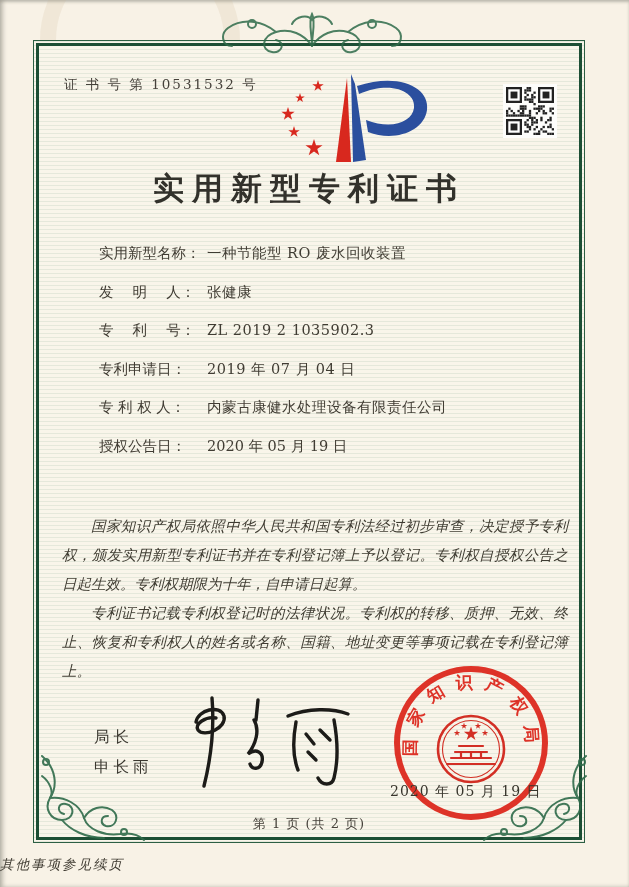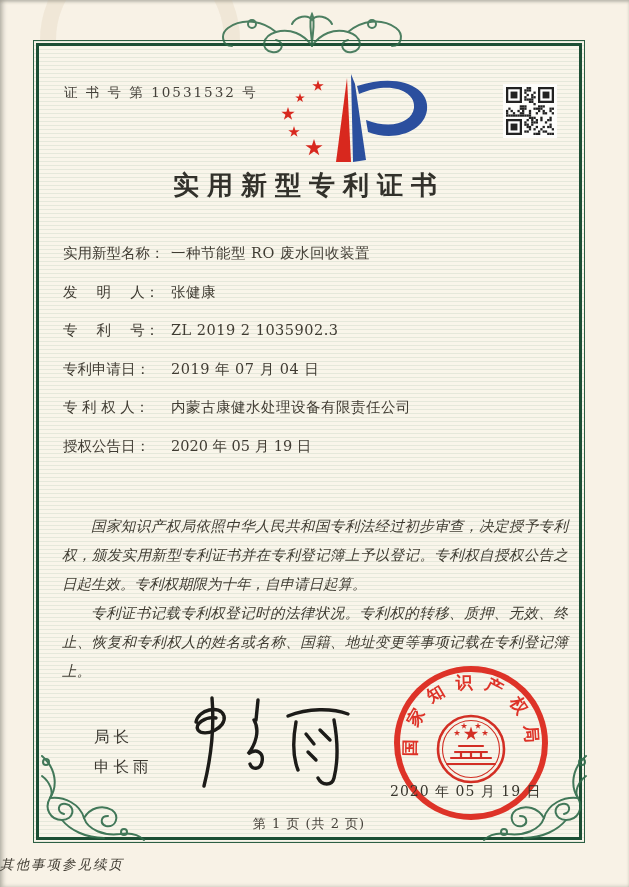--- a/index.html
+++ b/index.html
@@ -38,34 +38,34 @@
       rgba(0,0,0,0) 1px, rgba(0,0,0,0) 4px);
   }
   .frame-inner { position:absolute; inset:2px; border:3px solid #1d4f35; }
 
   svg.orn { position:absolute; pointer-events:none; }
   .orn-top { left:212px; top:6px; width:200px; height:48px; }
   .orn-bl { left:36px; top:746px; width:110px; height:96px; }
   .orn-br { left:482px; top:746px; width:110px; height:96px; transform:scaleX(-1); }
 
   .cert-no {
-    position:absolute; left:64px; top:84px;
+    position:absolute; left:64px; top:76px;
     font-size:13.5px; letter-spacing:2px; color:#45413a;
   }
   .logo { position:absolute; left:252px; top:72px; width:190px; height:96px; }
   .qr { position:absolute; left:503px; top:84px; width:54px; height:54px; background:#fdfdfb; padding:3px; }
   .qr svg { width:100%; height:100%; display:block; }
 
   .title {
     position:absolute; left:0; top:168px; width:618px; text-align:center;
-    font-size:26px; font-weight:bold; letter-spacing:8px; color:#32312b;
+    font-size:31px; font-weight:bold; letter-spacing:8px; color:#32312b;
   }
 
   .fields { position:absolute; left:63px; top:243px; width:490px; font-size:14.5px; color:#403c33; }
-  .frow { display:flex; margin-bottom:17.5px; line-height:21px; }
+  .frow { display:flex; margin-bottom:17.5px; line-height:21px;margin-left:36px; }
   .flabel { flex:0 0 108px; white-space:nowrap; }
   .fvalue { flex:1; letter-spacing:.5px; }
   .frow.addr .fvalue { width:370px; }
   .frow.grant { }
   .gpair { display:flex; white-space:nowrap; }
 
   .body-text {
     position:absolute; left:62px; top:512px; width:506px;
     font-size:14.5px; line-height:29px; color:#3f3c32;
     font-style:italic; text-align:justify;

